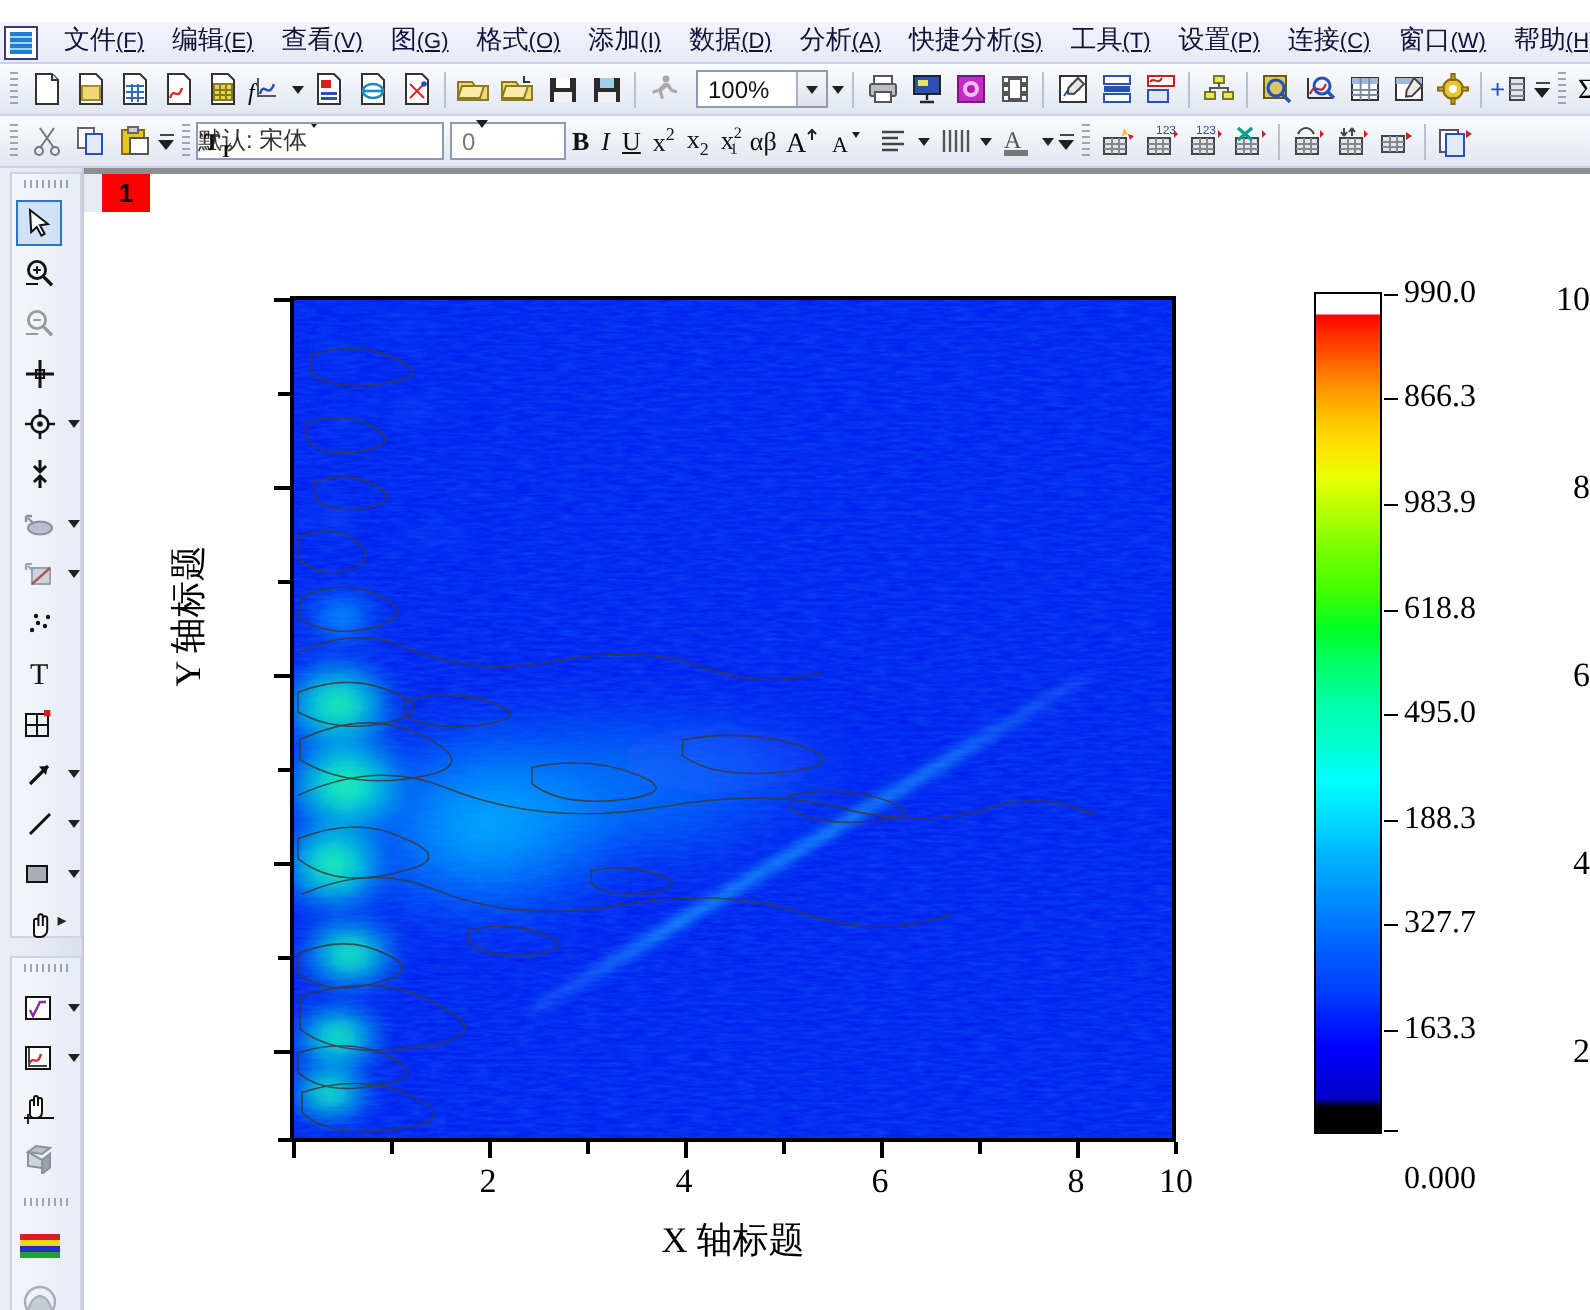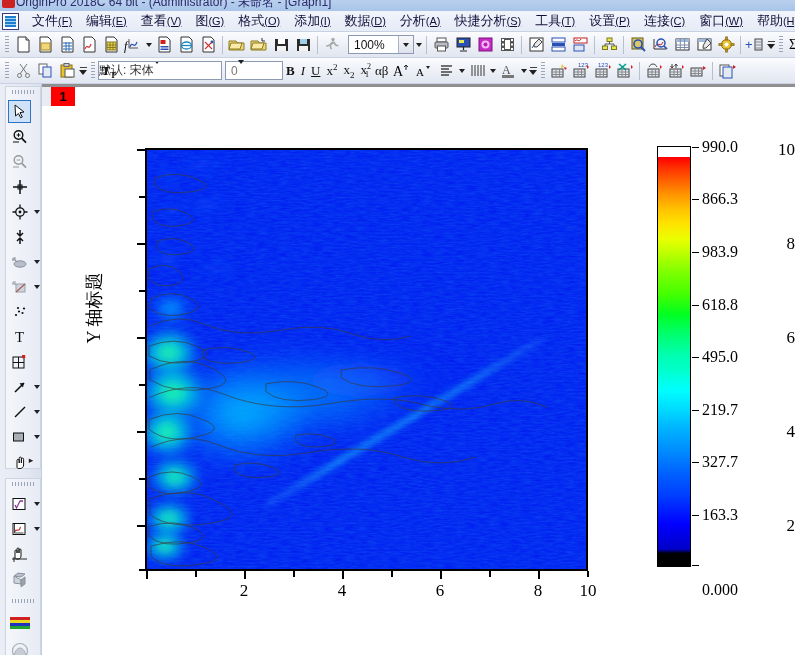--- a/index.html
+++ b/index.html
@@ -281,24 +281,20 @@
     position: absolute; left: 593px; top: 617px;
     font-size: 14px; color: #c9c9c9; white-space: nowrap;
     font-family: "Liberation Sans", sans-serif;
   }
 </style>
 </head>
 <body>
 
 <div id="app">
 
-  <div class="titlebar">
-    <div class="tbicon"></div>
-    <div class="tbtext">OriginPro 2018C 64 bit - (Administrator) - 未命名 - [Graph1]</div>
-  </div>
 
   <div class="menubar">
     <div class="menu-appicon"></div>
     <div id="menu-container" style="display:flex;align-items:center;">
         <div class="menuitem"><span class="mn">文件</span><span class="acc">(F)</span></div>
         <div class="menuitem"><span class="mn">编辑</span><span class="acc">(E)</span></div>
         <div class="menuitem"><span class="mn">查看</span><span class="acc">(V)</span></div>
         <div class="menuitem"><span class="mn">图</span><span class="acc">(G)</span></div>
         <div class="menuitem"><span class="mn">格式</span><span class="acc">(O)</span></div>
         <div class="menuitem"><span class="mn">添加</span><span class="acc">(I)</span></div>
@@ -1026,20 +1022,21 @@
     <div class="xtick minor" style="left:447px"></div>
     <div class="xtick" style="left:496px"></div>
     <div class="xtick minor" style="left:545px"></div>
 
     <div class="xlabel-txt" style="left:182px; width:40px">2</div>
     <div class="xlabel-txt" style="left:280px; width:40px">4</div>
     <div class="xlabel-txt" style="left:378px; width:40px">6</div>
     <div class="xlabel-txt" style="left:476px; width:40px">8</div>
     <div class="xlabel-txt" style="left:526px; width:40px">10</div>
 
+    <div class="axis-title-x">X 轴标题</div>
     <div class="axis-title-y">Y 轴标题</div>
 
     <div class="cbar">
       <div class="cbar-grad" style="background: linear-gradient(to top,
              #000000 0%, #000000 3%,
              #0000c8 4%, #0000ff 10%,
              #0040ff 17%, #0060ff 22%,
              #0090ff 28%, #00b4ff 33%,
              #00e0ff 38%, #00ffff 42%,
              #00ffc8 47%, #00ffb4 50%,
@@ -1060,21 +1057,21 @@
     <div class="cbar-tick" style="top:304px"></div>
     <div class="cbar-tick" style="top:356px"></div>
     <div class="cbar-tick" style="top:409px"></div>
     <div class="cbar-tick" style="top:459px"></div>
 
     <div class="cbar-lbl" style="top:33px">990.0</div>
     <div class="cbar-lbl" style="top:85px">866.3</div>
     <div class="cbar-lbl" style="top:138px">983.9</div>
     <div class="cbar-lbl" style="top:191px">618.8</div>
     <div class="cbar-lbl" style="top:243px">495.0</div>
-    <div class="cbar-lbl" style="top:296px">219.7</div>
+    <div class="cbar-lbl" style="top:296px">188.3</div>
     <div class="cbar-lbl" style="top:348px">327.7</div>
     <div class="cbar-lbl" style="top:401px">163.3</div>
     <div class="cbar-lbl" style="top:476px">0.000</div>
 
   </div>
 
 
 </div>
 
 </body></html>

